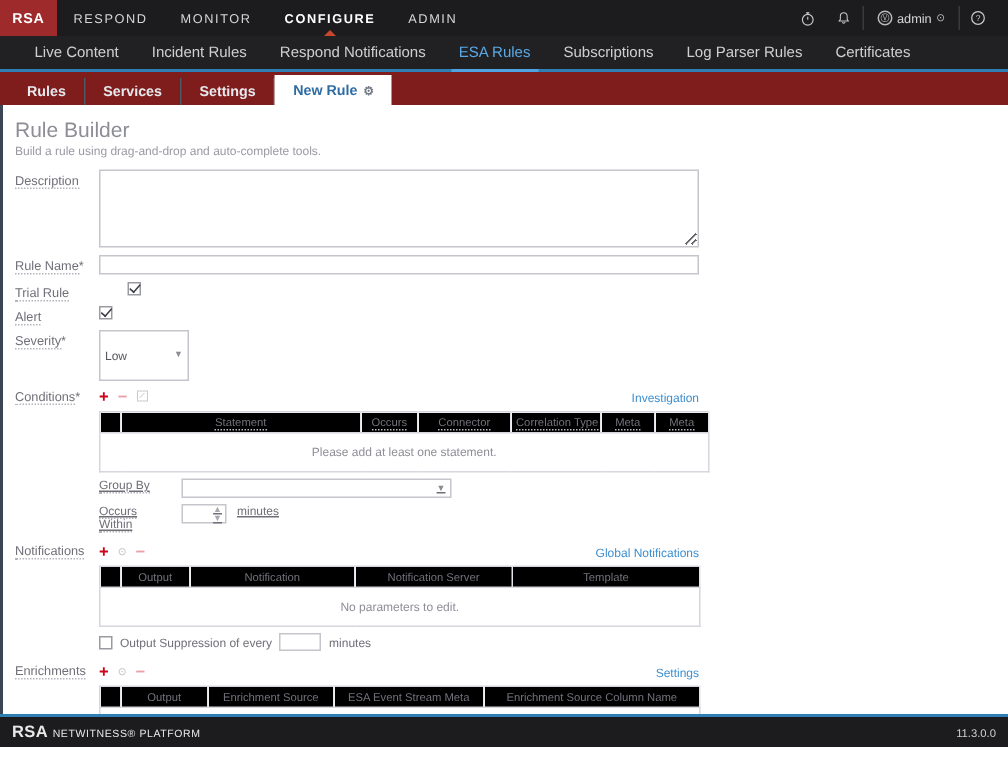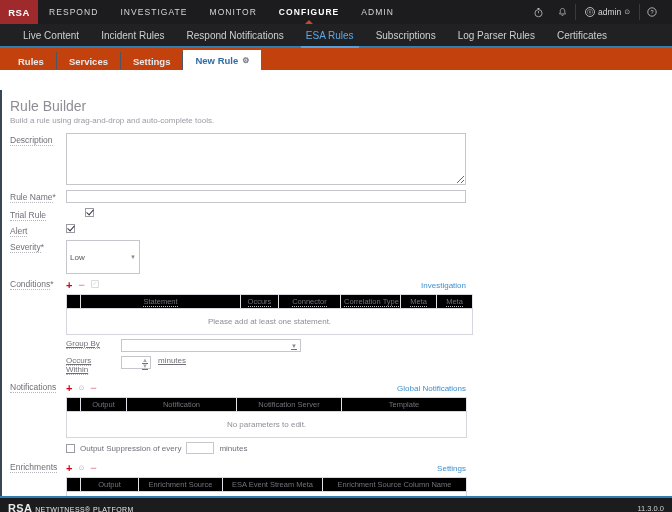--- a/index.html
+++ b/index.html
@@ -101,21 +101,21 @@
     content: "";
     position: absolute;
     left: 6px; right: 6px; bottom: -2px;
     height: 2px;
     background: #4fa3e3;
   }
 
   
   .tabbar {
     height: 22px;
-    background: #c2410c;
+    background: #7f1d1d;
     display: flex;
     align-items: flex-end;
     padding-left: 6px;
   }
   .tab {
     height: 18px;
     display: flex; align-items: center;
     padding: 0 12px;
     font-size: 9.5px;
     font-weight: bold;
@@ -135,21 +135,20 @@
     color: #6f7780;
     cursor: pointer;
   }
 
   
   .content {
     position: relative;
     height: 406px;
     background: #ffffff;
     overflow: hidden;
-    margin-top: 20px;
   }
   .rail {
     position: absolute;
     left: 0; top: 0; bottom: 0;
     width: 2px;
     background: #3b4654;
   }
 
   .pad { padding: 8px 0 0 10px; }
   .page-title {
@@ -206,21 +205,21 @@
     content: "";
     position: absolute;
     left: 2px; top: -1px;
     width: 3px; height: 6px;
     border: solid #3a3a42;
     border-width: 0 1.2px 1.2px 0;
     transform: rotate(42deg);
   }
   .sel {
     height: 13px;
-    width: 74px;
+    width: 60px;
     border: 1px solid #c5c5cc;
     background: #fff;
     font-size: 8px;
     color: #55555d;
     display: flex;
     align-items: center;
     padding: 16px 3px;
     justify-content: space-between;
   }
   .caret { font-size: 6px; color: #8c8c95; }
@@ -328,21 +327,20 @@
     font-size: 7.5px;
   }
 </style>
 </head>
 <body>
 
 <div class="topnav">
   <div class="rsa-logo">RSA</div>
   <div class="topnav-items">
     <div class="topnav-item">RESPOND</div>
-    <div class="topnav-item">INVESTIGATE</div>
     <div class="topnav-item">MONITOR</div>
     <div class="topnav-item active">CONFIGURE</div>
     <div class="topnav-item">ADMIN</div>
   </div>
   <div class="topnav-right">
     <div class="tn-icon">
       <svg width="11" height="11" viewBox="0 0 16 16">
         <circle cx="8" cy="9" r="5.2" fill="none" stroke="#c9c9c9" stroke-width="1.1"></circle>
         <line x1="8" y1="9" x2="8" y2="6" stroke="#c9c9c9" stroke-width="1.1"></line>
         <line x1="6.4" y1="2.2" x2="9.6" y2="2.2" stroke="#c9c9c9" stroke-width="1.2"></line>

